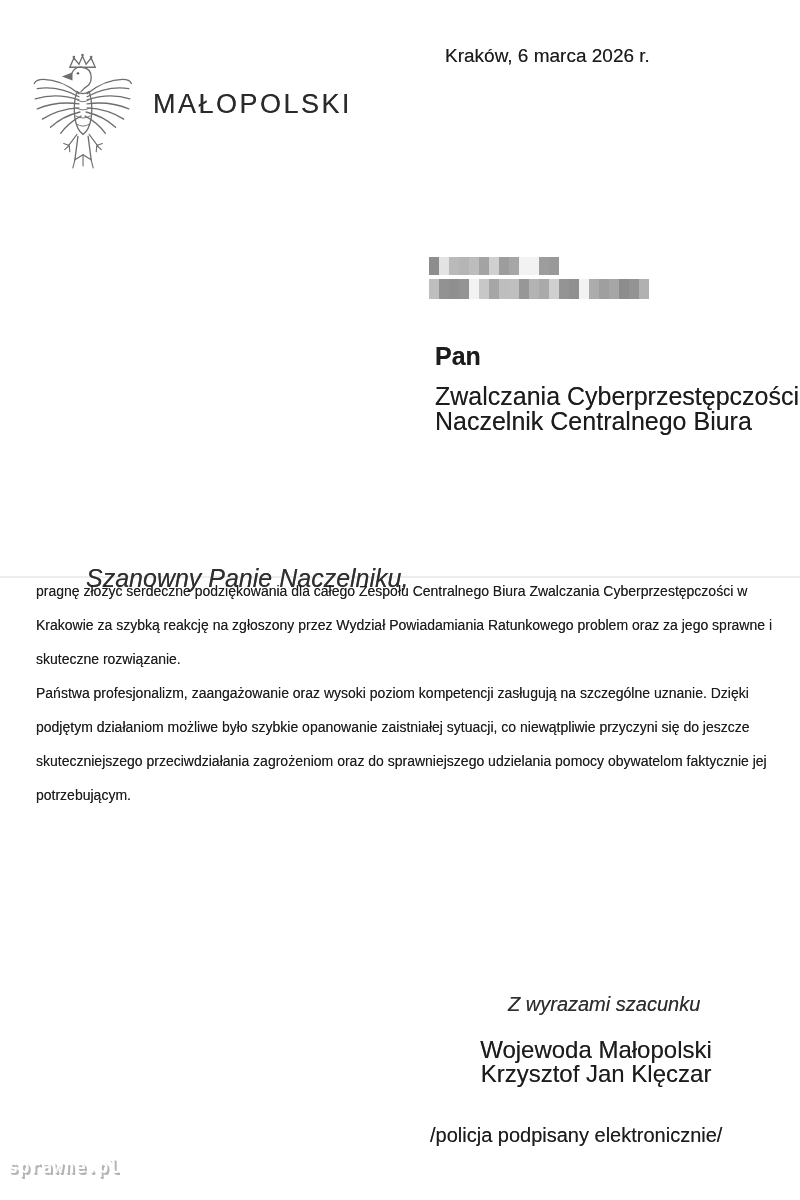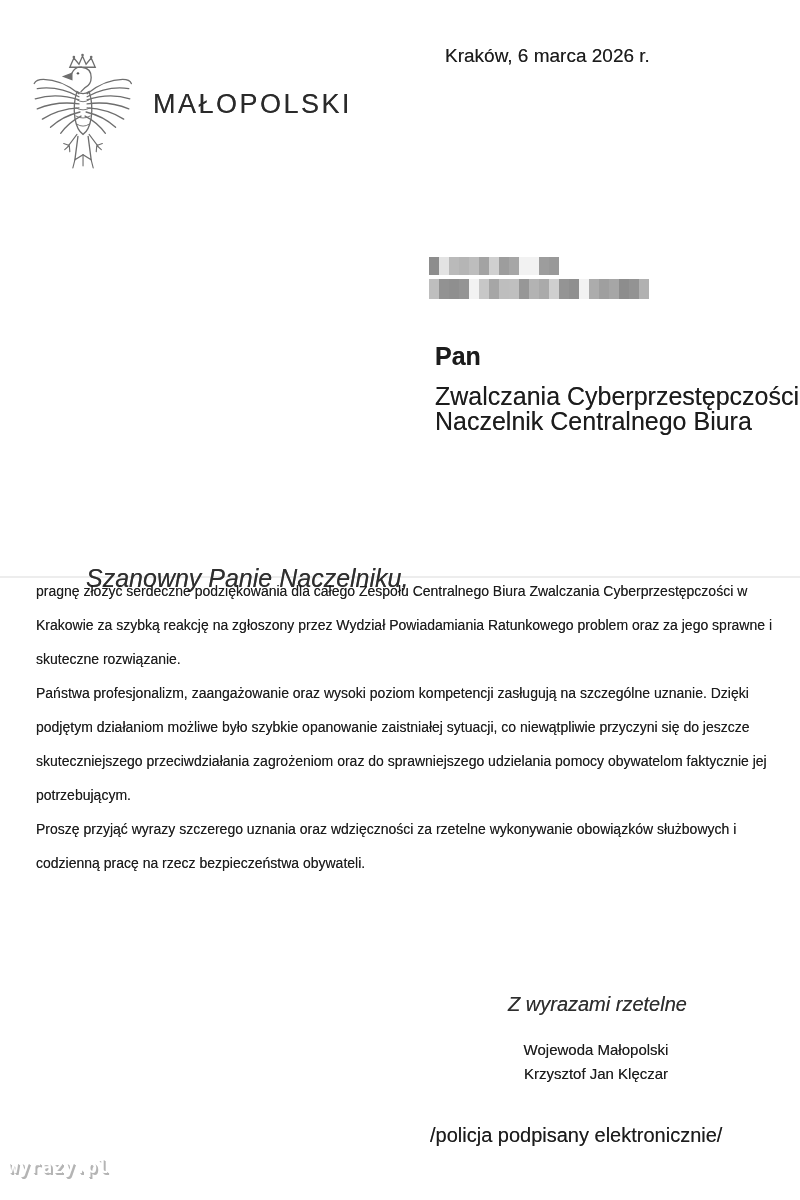--- a/index.html
+++ b/index.html
@@ -33,21 +33,21 @@
   .letter-body{
     position:absolute;left:36px;top:574px;width:744px;
     font-size:14px;line-height:34px;
   }
   .letter-body p{margin:0;}
 
   .scan-artifact{position:absolute;left:0;top:576px;width:800px;height:2px;background:#ededed;}
 
   
   .closing{position:absolute;left:508px;top:993px;font-style:italic;font-size:20px;color:#2e2e2e;}
-  .signature{position:absolute;left:436px;top:1038px;width:320px;text-align:center;font-size:15px;line-height:24px;}
+  .signature{position:absolute;left:436px;top:1038px;width:320px;text-align:center;font-size:24px;line-height:24px;}
   .esign-note{position:absolute;left:430px;top:1124px;font-size:20px;}
 
   
   .watermark{
     position:absolute;left:8px;top:1157px;
     font-family:"DejaVu Sans Mono", monospace;font-weight:bold;font-size:17px;
     color:#ffffff;letter-spacing:1px;
     text-shadow:2px 2px 0 #b4b4b4, 1px 1px 0 #c6c6c6;
   }
 </style>
@@ -151,27 +151,26 @@
     </div>
   </div>
 
   <div class="scan-artifact"></div>
 
   <div class="salutation scan-text">Szanowny Panie Naczelniku,</div>
 
   <div class="letter-body scan-text">
     <p>pragnę złożyć serdeczne podziękowania dla całego Zespołu Centralnego Biura Zwalczania Cyberprzestępczości w Krakowie za szybką reakcję na zgłoszony przez Wydział Powiadamiania Ratunkowego problem oraz za jego sprawne i skuteczne rozwiązanie.</p>
     <p>Państwa profesjonalizm, zaangażowanie oraz wysoki poziom kompetencji zasługują na szczególne uznanie. Dzięki podjętym działaniom możliwe było szybkie opanowanie zaistniałej sytuacji, co niewątpliwie przyczyni się do jeszcze skuteczniejszego przeciwdziałania zagrożeniom oraz do sprawniejszego udzielania pomocy obywatelom faktycznie jej potrzebującym.</p>
-    <p>Proszę przyjąć wyrazy szczerego uznania oraz wdzięczności za rzetelne wykonywanie obowiązków służbowych i codzienną pracę na rzecz bezpieczeństwa obywateli.</p>
   </div>
 
-  <div class="closing scan-text">Z wyrazami rzetelne</div>
+  <div class="closing scan-text">Z wyrazami szacunku</div>
 
   <div class="signature scan-text">
     <div>Wojewoda Małopolski</div>
     <div>Krzysztof Jan Klęczar</div>
   </div>
 
   <div class="esign-note scan-text">/policja podpisany elektronicznie/</div>
 
-  <div class="watermark">wyrazy.pl</div>
+  <div class="watermark">sprawne.pl</div>
 
 </div>
 
 </body></html>

